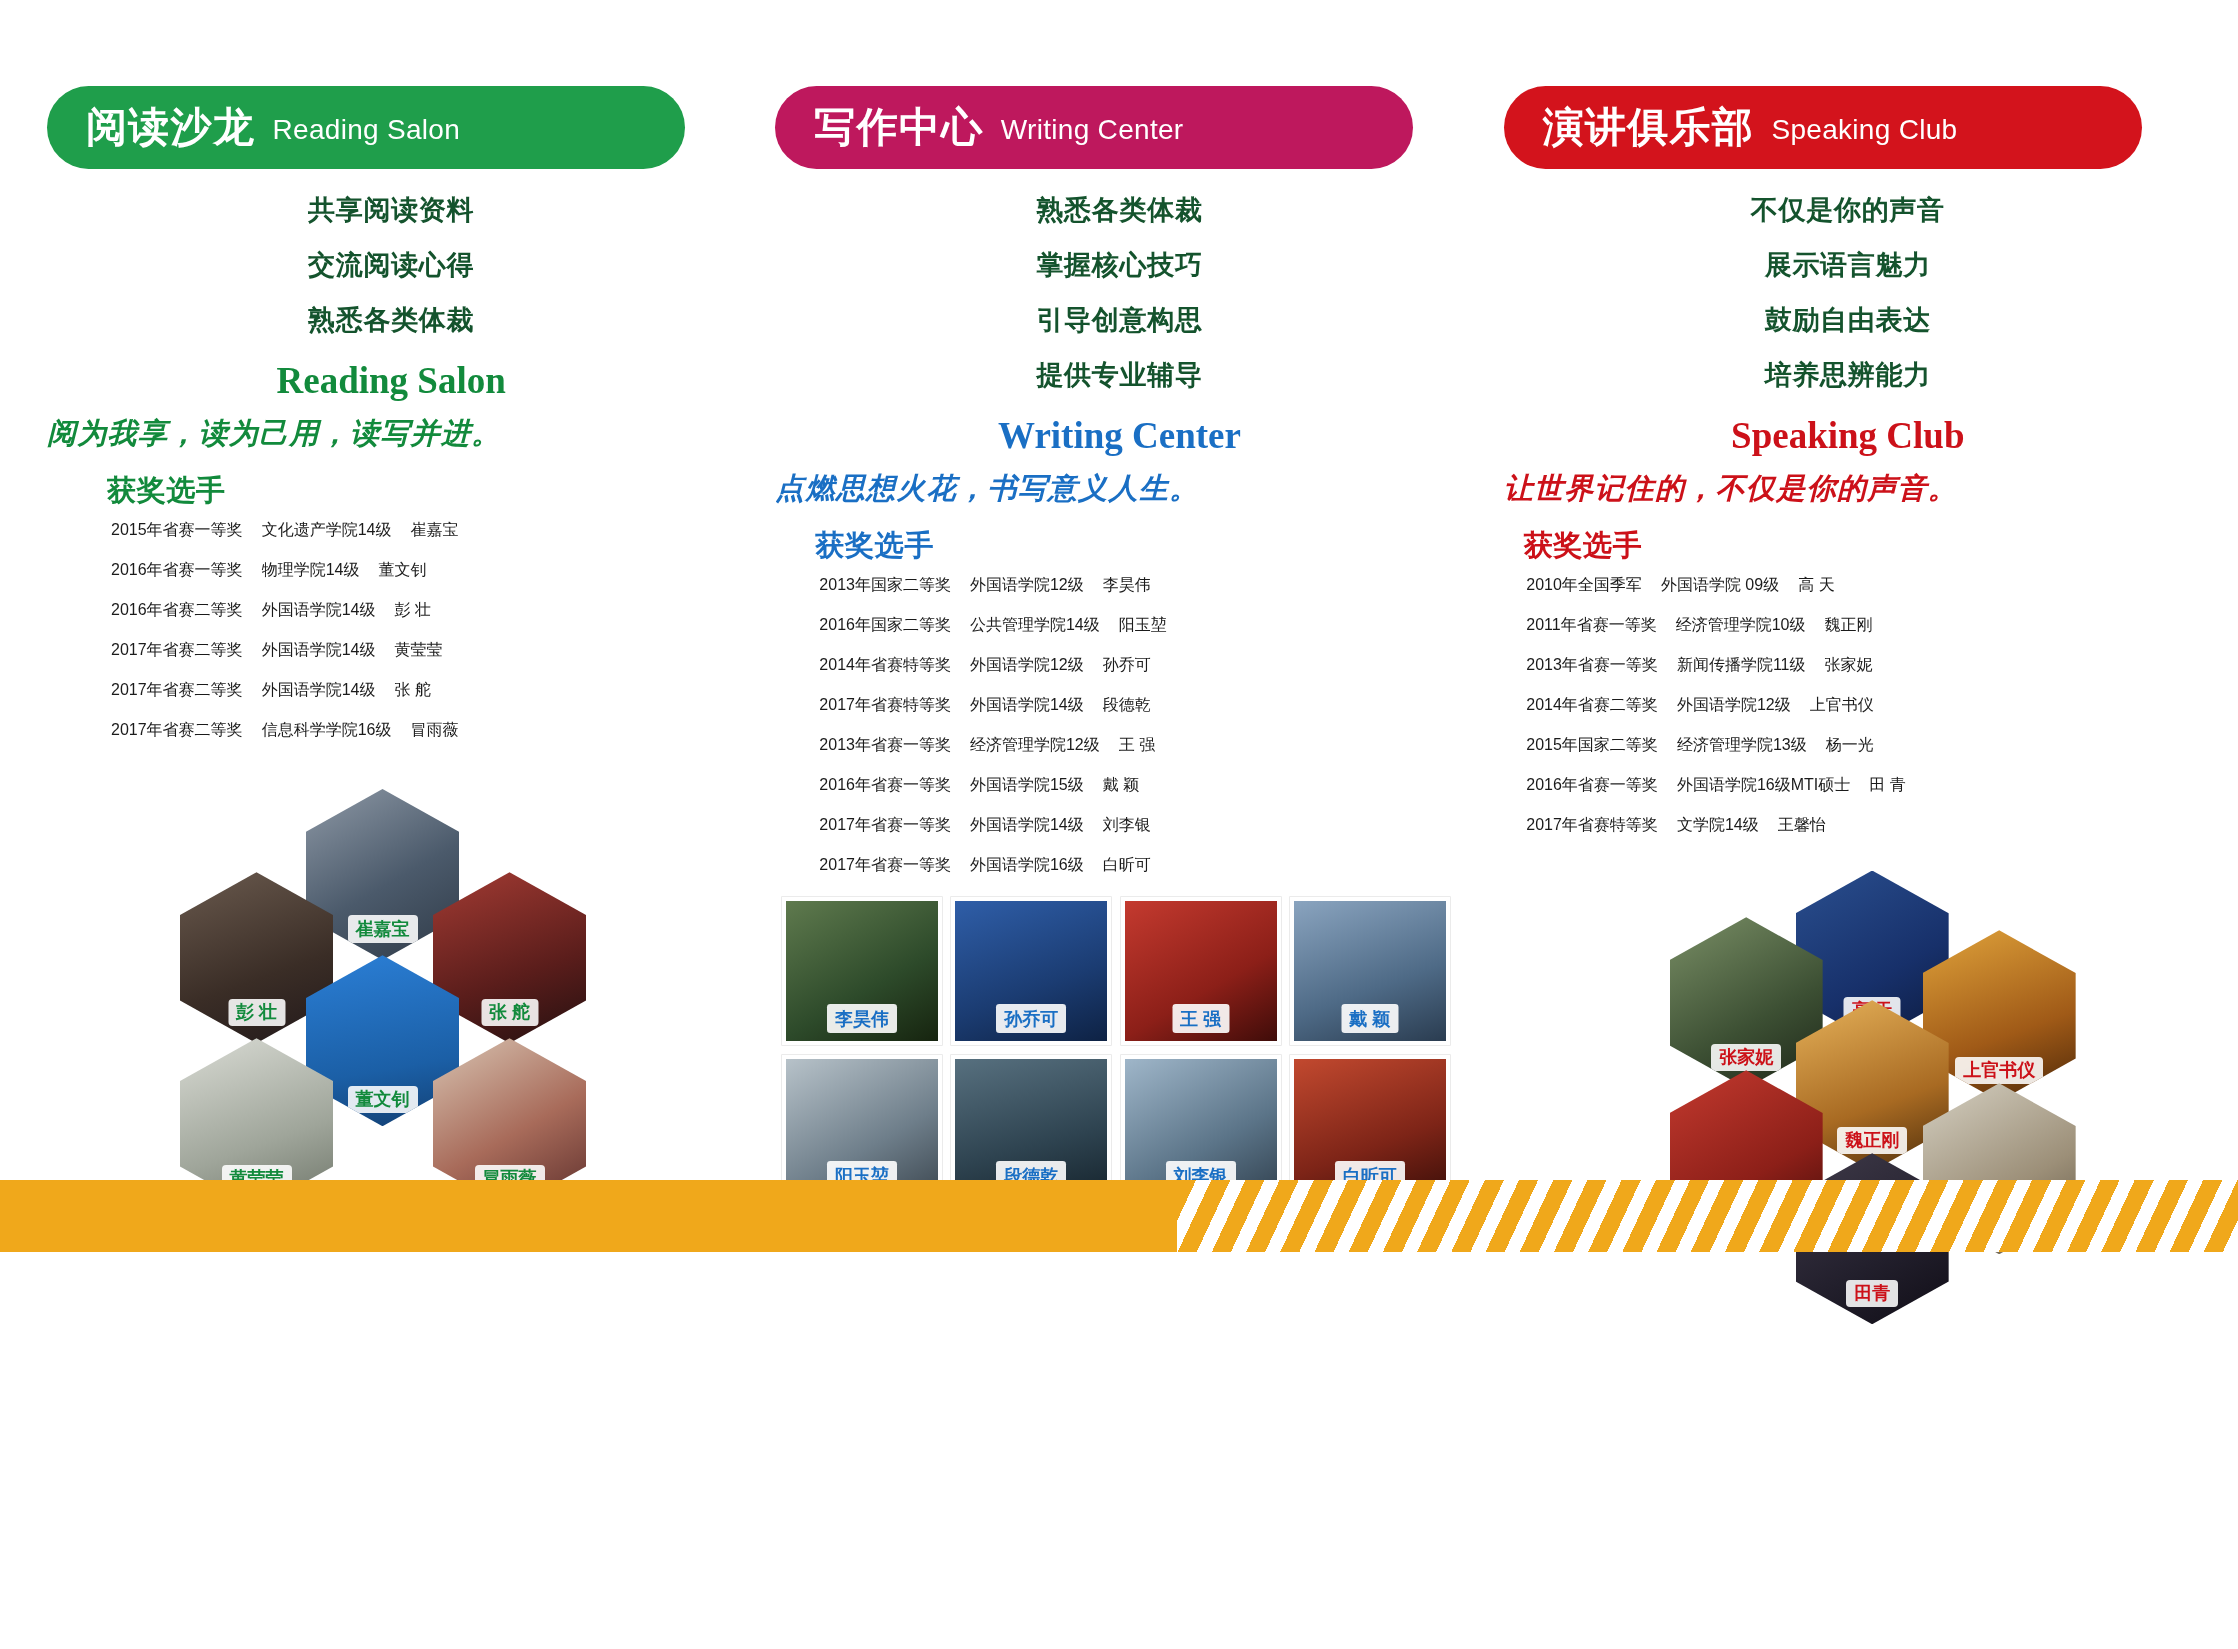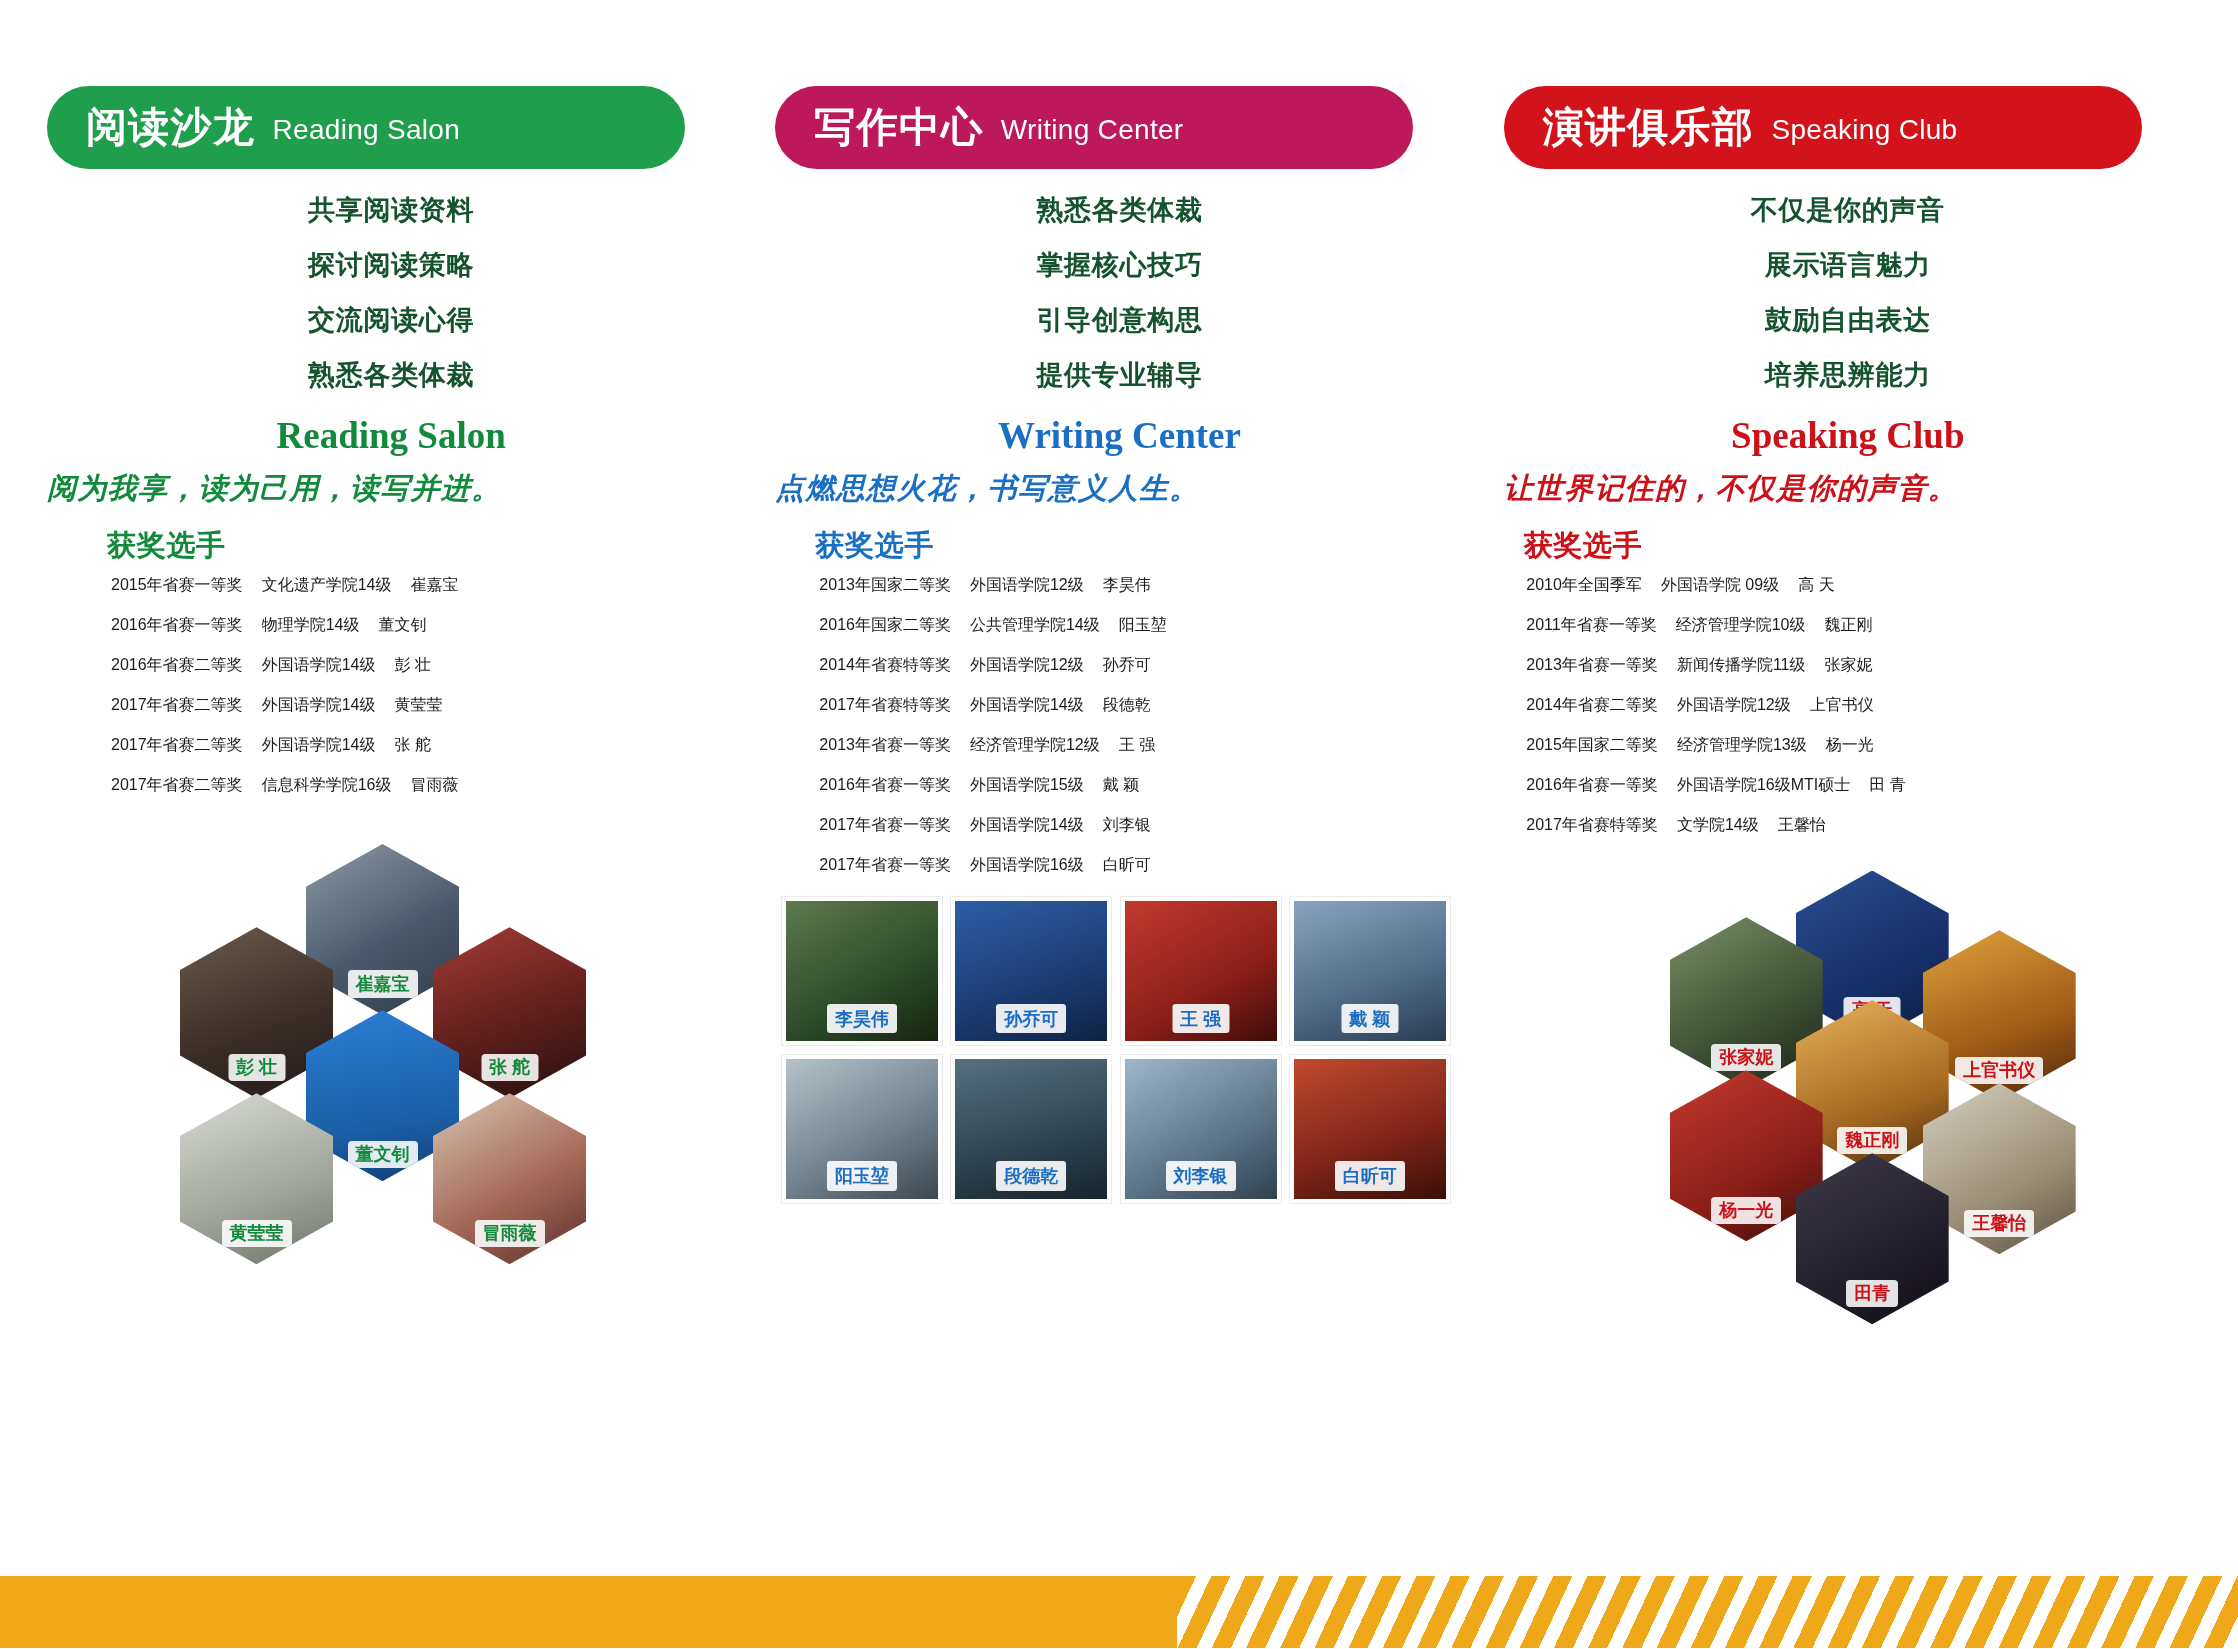--- a/index.html
+++ b/index.html
@@ -6,21 +6,21 @@
   html, body { margin:0; padding:0; }
   body {
     width: 2239px; height: 1650px;
     background: #ffffff;
     font-family: "Liberation Sans", "DejaVu Sans", sans-serif;
     position: relative;
     overflow: hidden;
   }
   .poster {
     position: relative;
-    width: 2239px; height: 1648px;
+    width: 2239px; height: 1252px;
   }
   .columns {
     display: flex;
     width: 100%;
     padding: 86px 47px 0 47px;
     gap: 40px;
   }
   .col { width: 705px; position: relative; }
 
   
@@ -224,21 +224,20 @@
   <div class="columns">
 
     <div class="col c1">
       <div class="pill">
         <span class="cn">阅读沙龙</span>
         <span class="en">Reading Salon</span>
       </div>
 
       <div class="bullets">
         <div>共享阅读资料</div>
-        <div>探讨阅读策略</div>
         <div>交流阅读心得</div>
         <div>熟悉各类体裁</div>
       </div>
 
       <div class="bigEN">Reading Salon</div>
       <div class="slogan">阅为我享，读为己用，读写并进。</div>
       <div class="awardTitle">获奖选手</div>
 
       <div class="winners">
         <div class="row">

